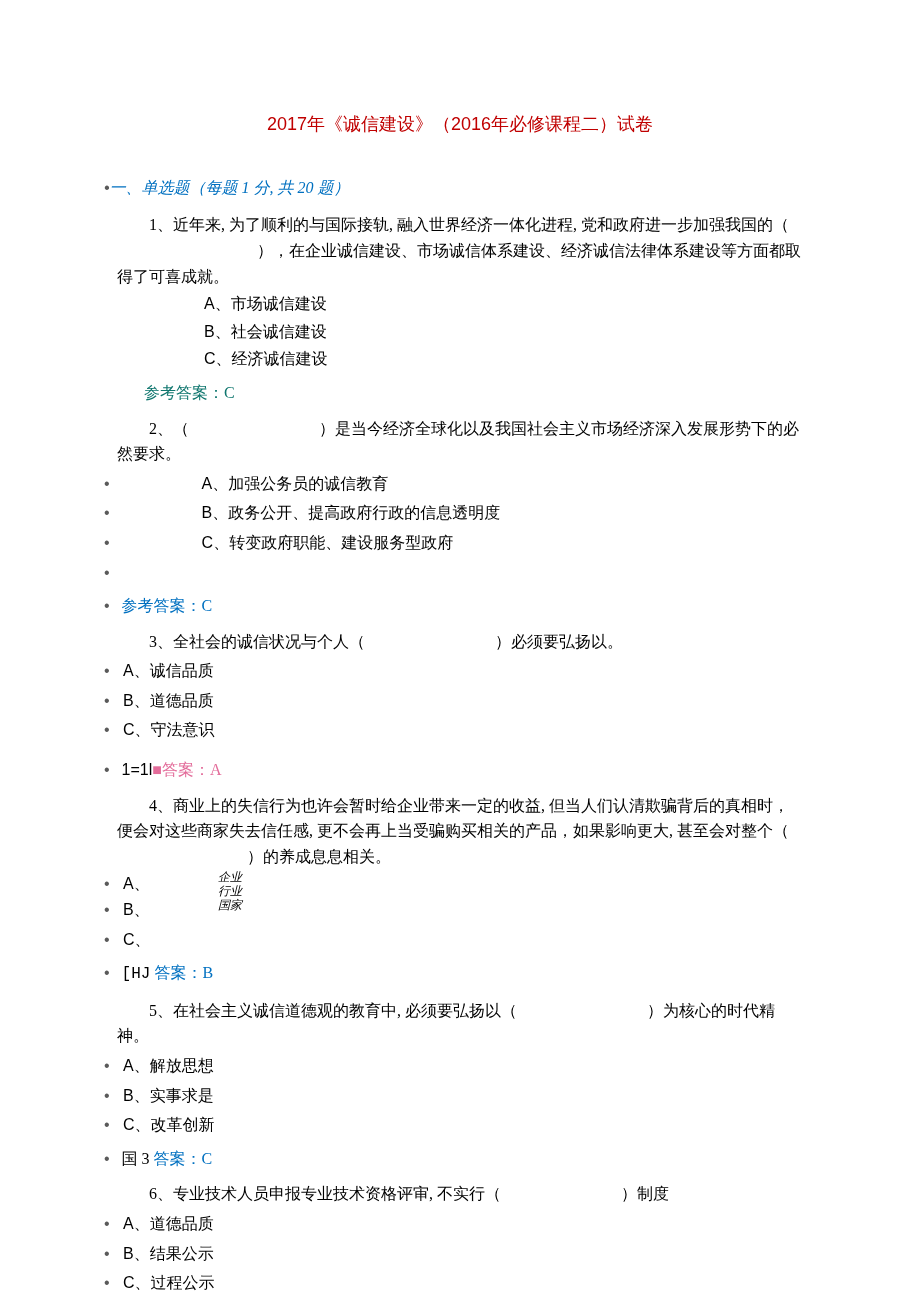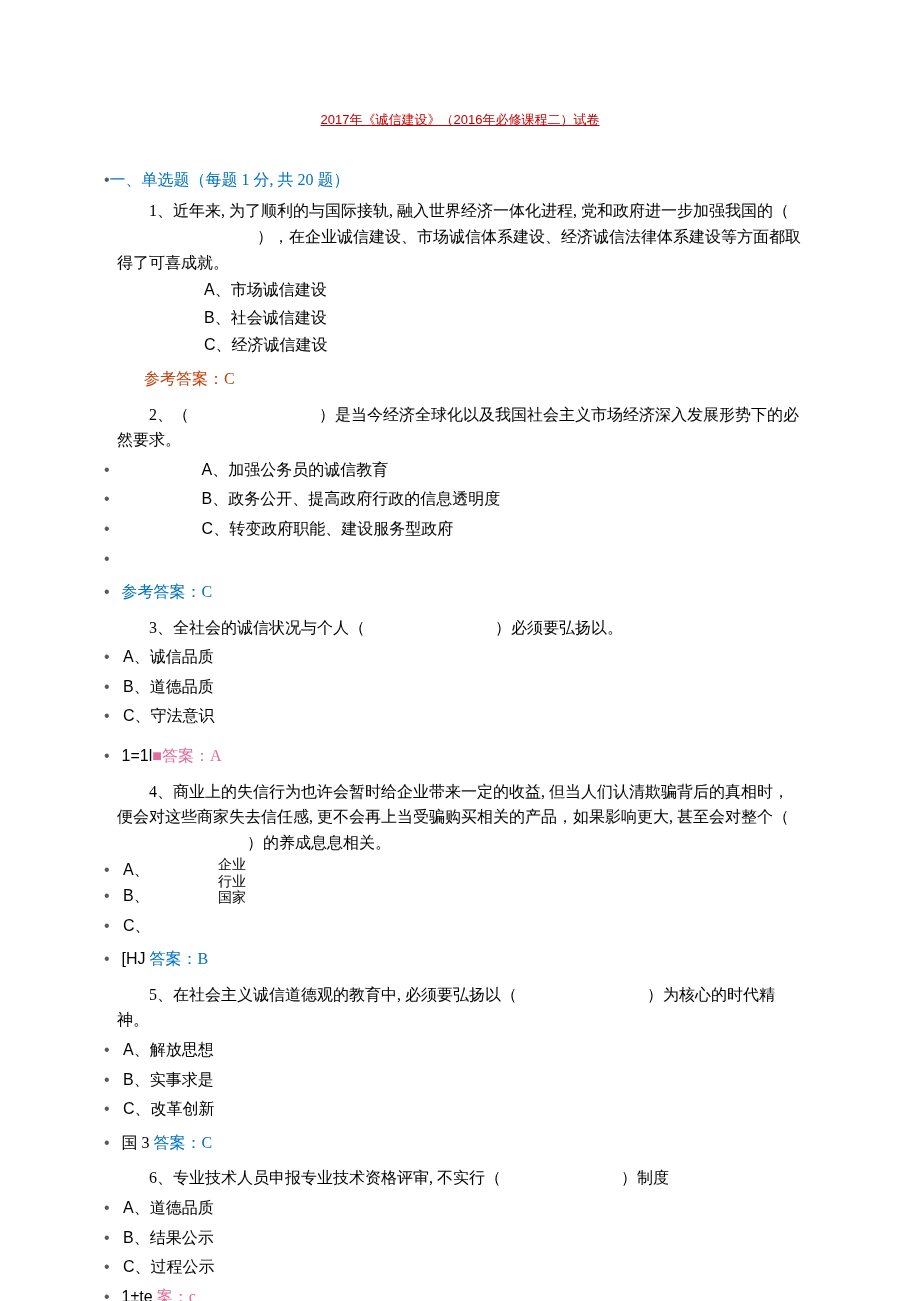--- a/index.html
+++ b/index.html
@@ -10,48 +10,48 @@
       color: #000;
       margin: 0;
       padding: 110px 104px 50px 104px;
       width: 920px;
       box-sizing: border-box;
       background: #fff;
     }
     .title {
       text-align: center;
       color: #c00000;
-      font-size: 13px;
+      font-size: 18px;
       margin-bottom: 36px;
       font-family: "Microsoft YaHei", "SimHei", sans-serif;
-      text-decoration: underline;
     }
     .section-header {
       color: #0070c0;
-      margin-bottom: 6px;
+      margin-bottom: 12px;
+      font-style: italic;
     }
     .bullet-dot {
       color: #5a5a5a;
       font-family: Arial, sans-serif;
     }
     .question-text {
       margin: 2px 13px;
       text-indent: 2em;
     }
     .option-indented {
       padding-left: 100px;
       margin: 2px 0;
       font-family: Arial, "SimSun", serif;
     }
     .option-leftbullet {
       margin: 4px 0;
       font-family: Arial, "SimSun", serif;
     }
     .answer-ref {
-      color: #c2410c;
+      color: #0f766e;
       margin: 8px 0 10px 0;
     }
     .answer-pink {
       color: #e36c9a;
     }
     .answer-blue {
       color: #0070c0;
     }
     .indent-answer { padding-left: 40px; }
     .leftbullet-answer { margin: 8px 0 10px 0; }
@@ -60,22 +60,23 @@
     }
     .q4-left {
        display: inline-block;
        vertical-align: top;
        width: 110px;
        font-family: Arial, "SimSun", serif;
     }
     .q4-right {
        display: inline-block;
        vertical-align: top;
-       font-size: 14px;
+       font-size: 12px;
        line-height: 1.15;
+       font-style: italic;
     }
     .blank {
        display: inline-block;
     }
   </style>
 </head>
 <body>
 
 <div class="title">2017年《诚信建设》（2016年必修课程二）试卷</div>
 
@@ -123,21 +124,21 @@
     <div><span class="bullet-dot">•</span>&nbsp;&nbsp;&nbsp;<span>B、</span></div>
   </span>
   <span class="q4-right">
     <div>企业</div>
     <div>行业</div>
     <div>国家</div>
   </span>
 </div>
 <div class="option-leftbullet"><span class="bullet-dot">•</span>&nbsp;&nbsp;&nbsp;<span>C、</span></div>
 <div class="leftbullet-answer">
-  <span class="bullet-dot">•</span>&nbsp;&nbsp;&nbsp;<span style="font-family:Liberation Sans, sans-serif;">[HJ</span><span class="answer-blue"> <span>答案：</span><span>B</span></span>
+  <span class="bullet-dot">•</span>&nbsp;&nbsp;&nbsp;<span style="font-family:Liberation Mono, monospace;">[HJ</span><span class="answer-blue"> <span>答案：</span><span>B</span></span>
 </div>
 
 <div class="question-text">
   <span>5、在社会主义诚信道德观的教育中, 必须要弘扬以（</span><span class="blank" style="width:130px;"></span><span>）为核心的时代精神。</span>
 </div>
 <div class="option-leftbullet"><span class="bullet-dot">•</span>&nbsp;&nbsp;&nbsp;<span>A、解放思想</span></div>
 <div class="option-leftbullet"><span class="bullet-dot">•</span>&nbsp;&nbsp;&nbsp;<span>B、实事求是</span></div>
 <div class="option-leftbullet"><span class="bullet-dot">•</span>&nbsp;&nbsp;&nbsp;<span>C、改革创新</span></div>
 <div class="leftbullet-answer">
   <span class="bullet-dot">•</span>&nbsp;&nbsp;&nbsp;<span>国 3</span><span class="answer-blue"> <span>答案：</span><span>C</span></span>

